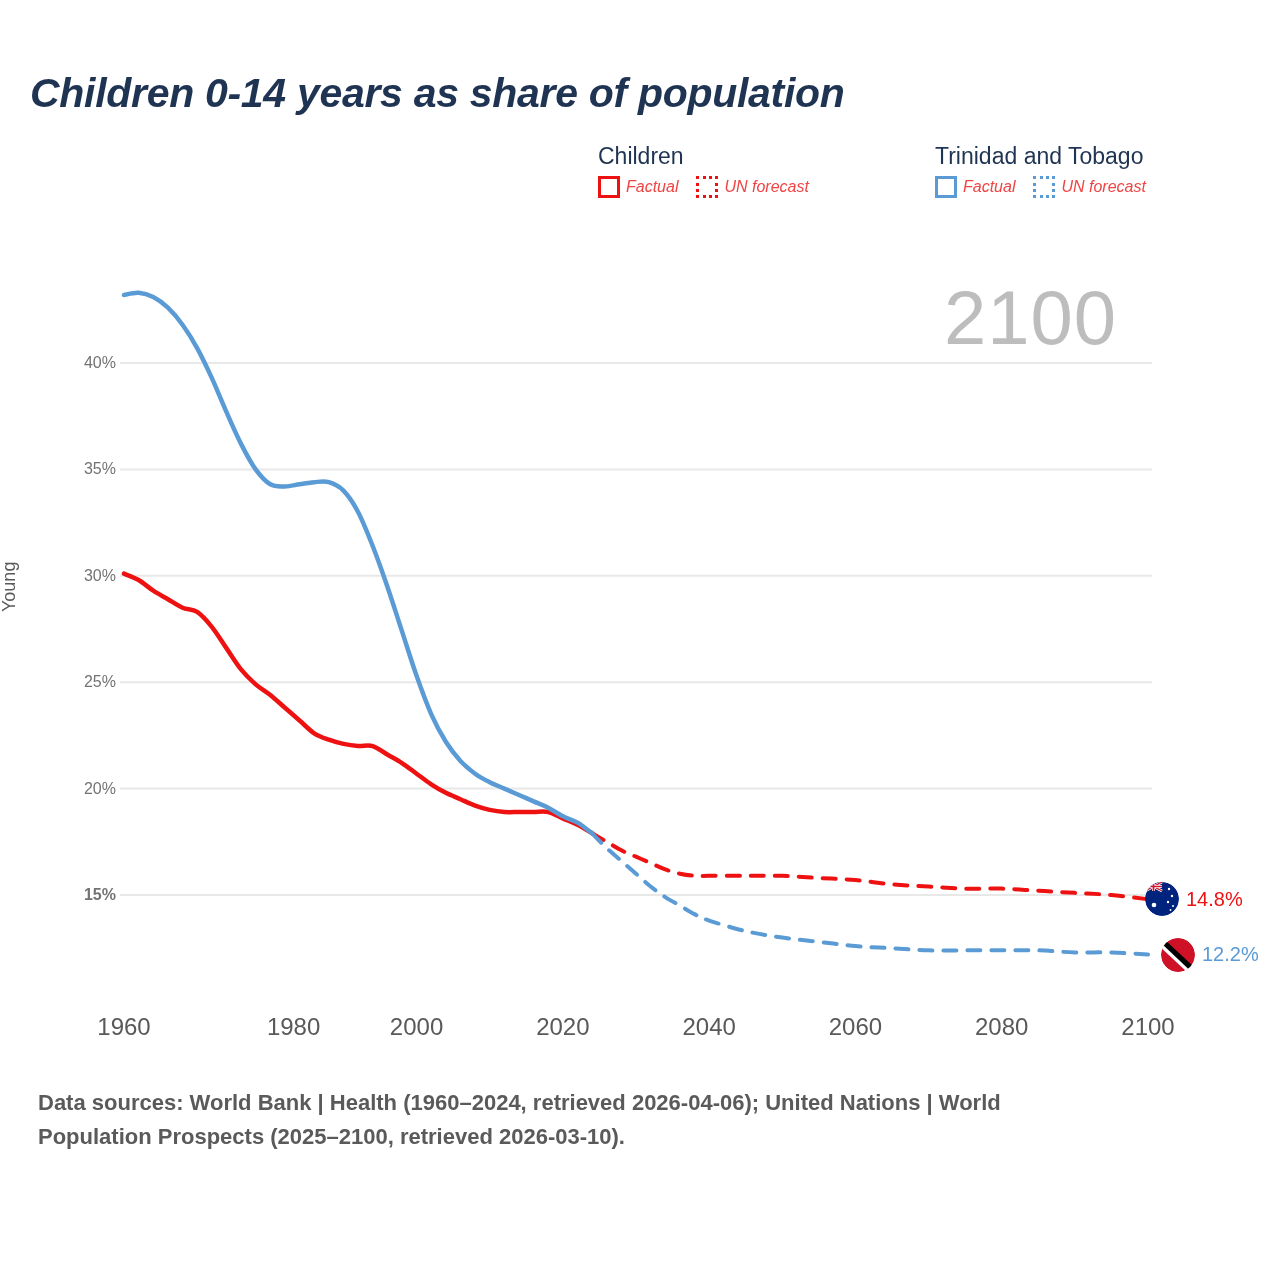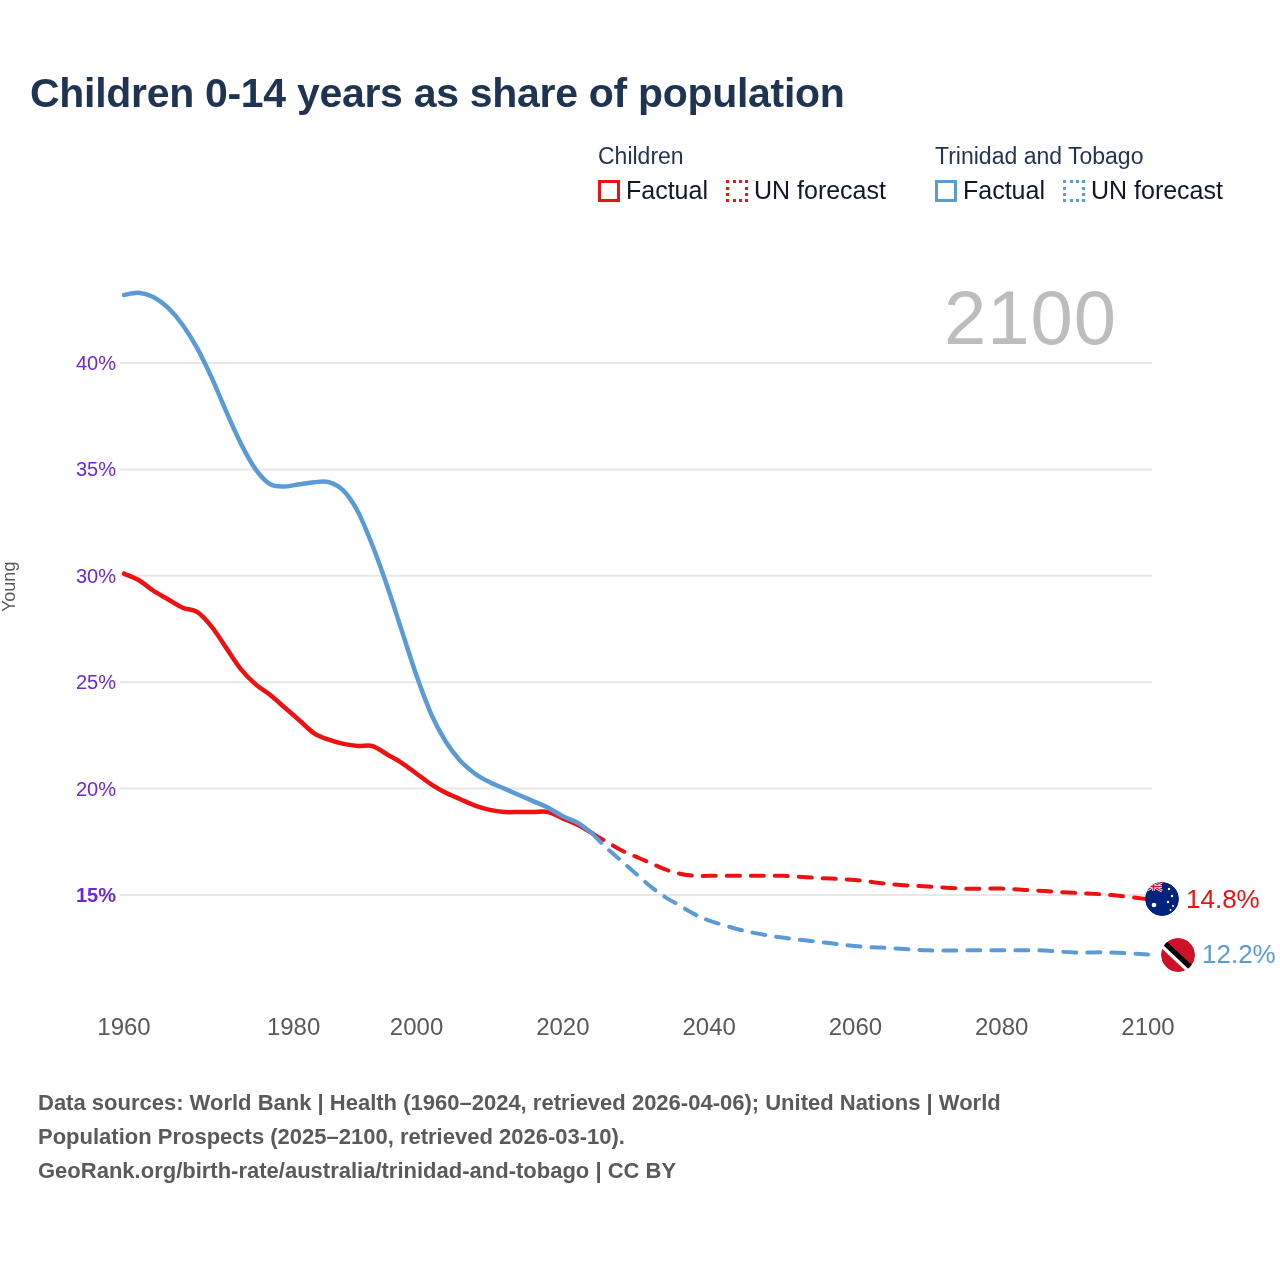--- a/index.html
+++ b/index.html
@@ -23,20 +23,21 @@
   
   #page-title {
     position: absolute;
     left: 30px;
     top: 70px;
     font-size: 41px;
     font-weight: bold;
     color: #1f3352;
     letter-spacing: -0.3px;
     white-space: nowrap;
+    font-style: italic;
   }
 
   
   #legend {
     position: absolute;
     left: 598px;
     top: 143px;
     width: 660px;
     height: 80px;
   }
@@ -65,22 +66,23 @@
     width: 22px;
     height: 22px;
     box-sizing: border-box;
     background: transparent;
   }
   .legend-swatch.solid-red { border: 3px solid #ee1111; }
   .legend-swatch.dotted-red { border: 3px dotted #ee1111; }
   .legend-swatch.solid-blue { border: 3px solid #5b9bd5; }
   .legend-swatch.dotted-blue { border: 3px dotted #5b9bd5; }
   .legend-label {
-    font-size: 25px;
-    color: #0f172a;
+    font-size: 16px;
+    color: #ef4444;
+    font-style: italic;
   }
   #legend-group-a { left: 0px; }
   #legend-group-b { left: 337px; }
 
   
   #watermark-year {
     position: absolute;
     left: 944px;
     top: 274px;
     font-size: 76px;
@@ -99,22 +101,22 @@
   }
   #plot-svg {
     position: absolute;
     left: 0;
     top: 0;
   }
 
   
   .ytick-label {
     position: absolute;
-    font-size: 20px;
-    color: #6d28d9;
+    font-size: 16px;
+    color: #737373;
     text-align: right;
     width: 80px;
     transform: translateY(-50%);
   }
   .xtick-label {
     position: absolute;
     font-size: 24px;
     color: #595959;
     text-align: center;
     width: 100px;
@@ -141,21 +143,21 @@
   }
   .flag-icon {
     width: 34px;
     height: 34px;
     border-radius: 50%;
     overflow: hidden;
     flex: 0 0 auto;
     position: relative;
   }
   .end-value {
-    font-size: 26px;
+    font-size: 20px;
     white-space: nowrap;
   }
   .end-value.red { color: #ee1111; }
   .end-value.blue { color: #5b9bd5; }
 
   
   #footer {
     position: absolute;
     left: 38px;
     top: 1086px;
@@ -267,16 +269,15 @@
               <path d="M3.5 1.5 L33 29 L29 32.5 L0 5 Z" fill="#000000"></path>
             </svg></span>
           <span class="end-value blue">12.2%</span>
         </div>
       </div>
   </div>
 
   <div id="footer">
     <div>Data sources: World Bank | Health (1960–2024, retrieved 2026-04-06); United Nations | World</div>
     <div>Population Prospects (2025–2100, retrieved 2026-03-10).</div>
-    <div>GeoRank.org/birth-rate/australia/trinidad-and-tobago | CC BY</div>
   </div>
 
 </div>
 
 </body></html>

